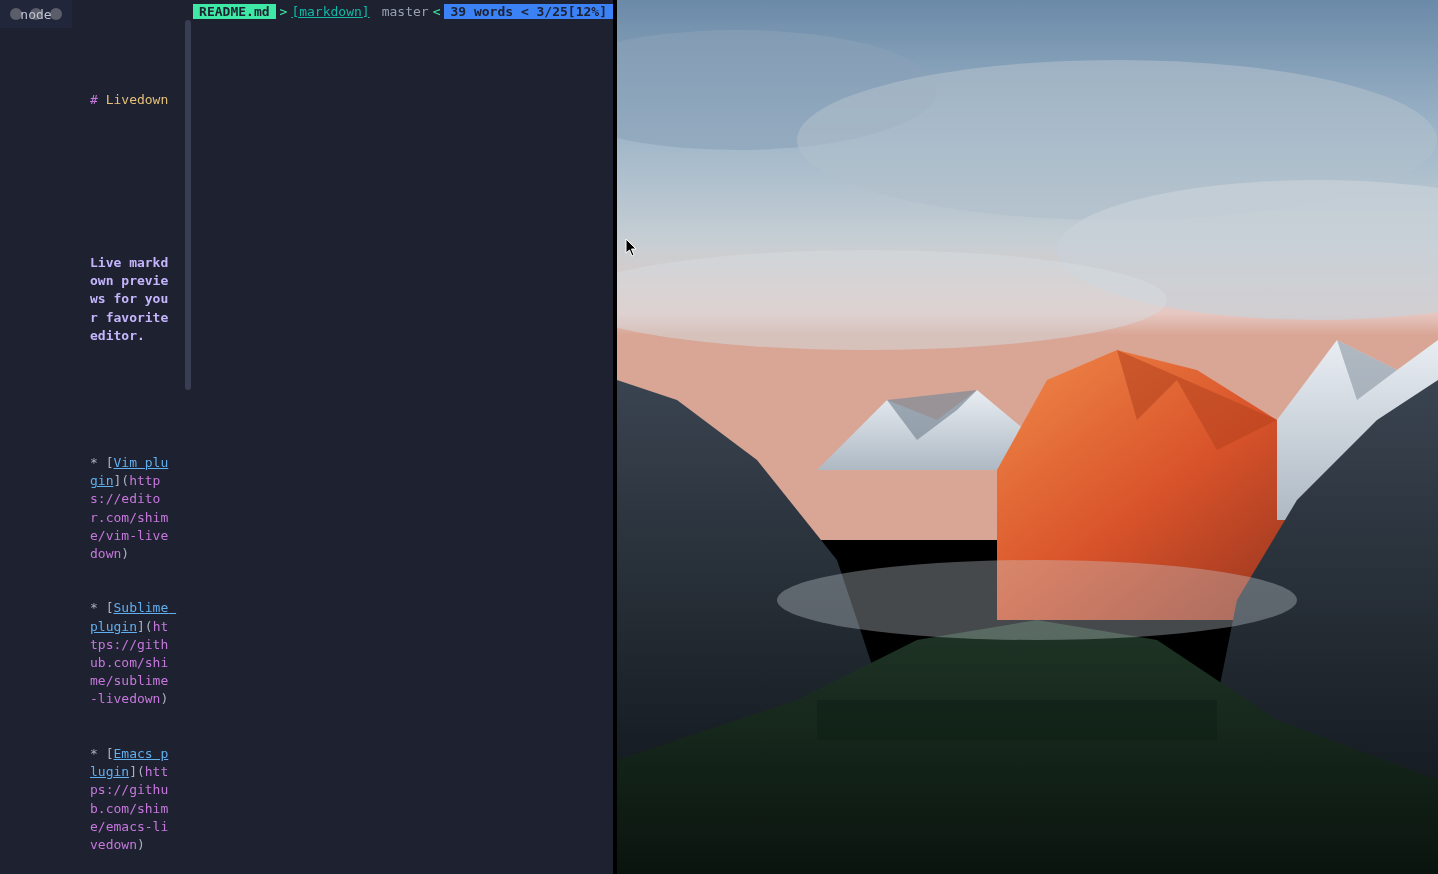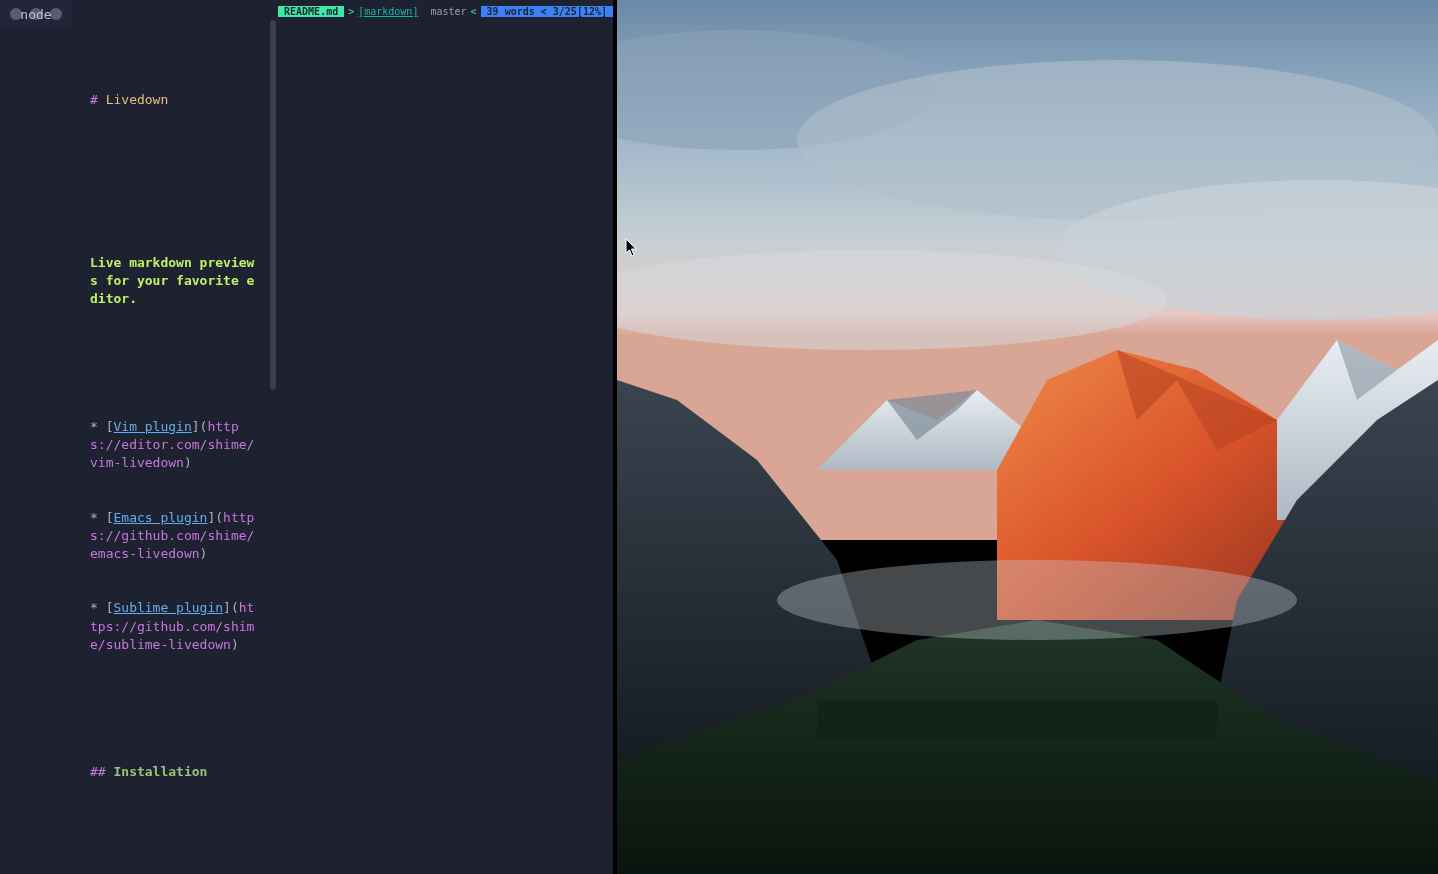--- a/index.html
+++ b/index.html
@@ -65,28 +65,28 @@
     background: #3a3e52;
     border-radius: 3px;
   }
   .line { min-height: 18px; }
   .hash { color: #c678dd; }
   .h1text { color: #e5c07b; font-weight: normal; }
   .h2text { color: #98c379; font-weight: bold; }
   .bracket { color: #abb2bf; }
   .linktext { color: #61afef; text-decoration: underline; }
   .url { color: #c678dd; }
-  .plain { color: #bef264; font-weight: bold;}
+  .plain { color: #c4b5fd; font-weight: bold;}
   .bullet { color: #abb2bf; }
   .statusbar {
     height: 22px;
     background: #1e2130;
     display: flex;
     align-items: center;
-    font-size: 10px;
+    font-size: 13px;
   }
   .sb-file {
     background: #3ee8a5;
     color: #1e2130;
     padding: 0 6px;
     font-weight: bold;
   }
   .sb-arrow, .sb-arrow2 { color: #3ee8a5; padding: 0 4px; }
   .sb-mode { color: #14b8a6; text-decoration: underline; }
   .sb-branch { color: #9aa0b3; padding-left: 12px; }
@@ -132,22 +132,22 @@
   <div class="editor">
     <div class="scrollbar"></div>
 
     <div class="line"><span class="hash">#</span> <span class="h1text">Livedown</span></div>
     <div class="line"></div>
     <div class="line"></div>
     <div class="line"><span class="plain">Live markdown previews for your favorite editor.</span></div>
     <div class="line"></div>
 
     <div class="line"><span class="bullet">*</span> <span class="bracket">[</span><span class="linktext">Vim plugin</span><span class="bracket">](</span><span class="url">https://editor.com/shime/vim-livedown</span><span class="bracket">)</span></div>
+    <div class="line"><span class="bullet">*</span> <span class="bracket">[</span><span class="linktext">Sublime plugin</span><span class="bracket">](</span><span class="url">https://github.com/shime/sublime-livedown</span><span class="bracket">)</span></div>
     <div class="line"><span class="bullet">*</span> <span class="bracket">[</span><span class="linktext">Emacs plugin</span><span class="bracket">](</span><span class="url">https://github.com/shime/emacs-livedown</span><span class="bracket">)</span></div>
-    <div class="line"><span class="bullet">*</span> <span class="bracket">[</span><span class="linktext">Sublime plugin</span><span class="bracket">](</span><span class="url">https://github.com/shime/sublime-livedown</span><span class="bracket">)</span></div>
 
     <div class="line"></div>
     <div class="line"><span class="hash">##</span> <span class="h2text">Installation</span></div>
     <div class="line"></div>
     
     
     
     
     
     

